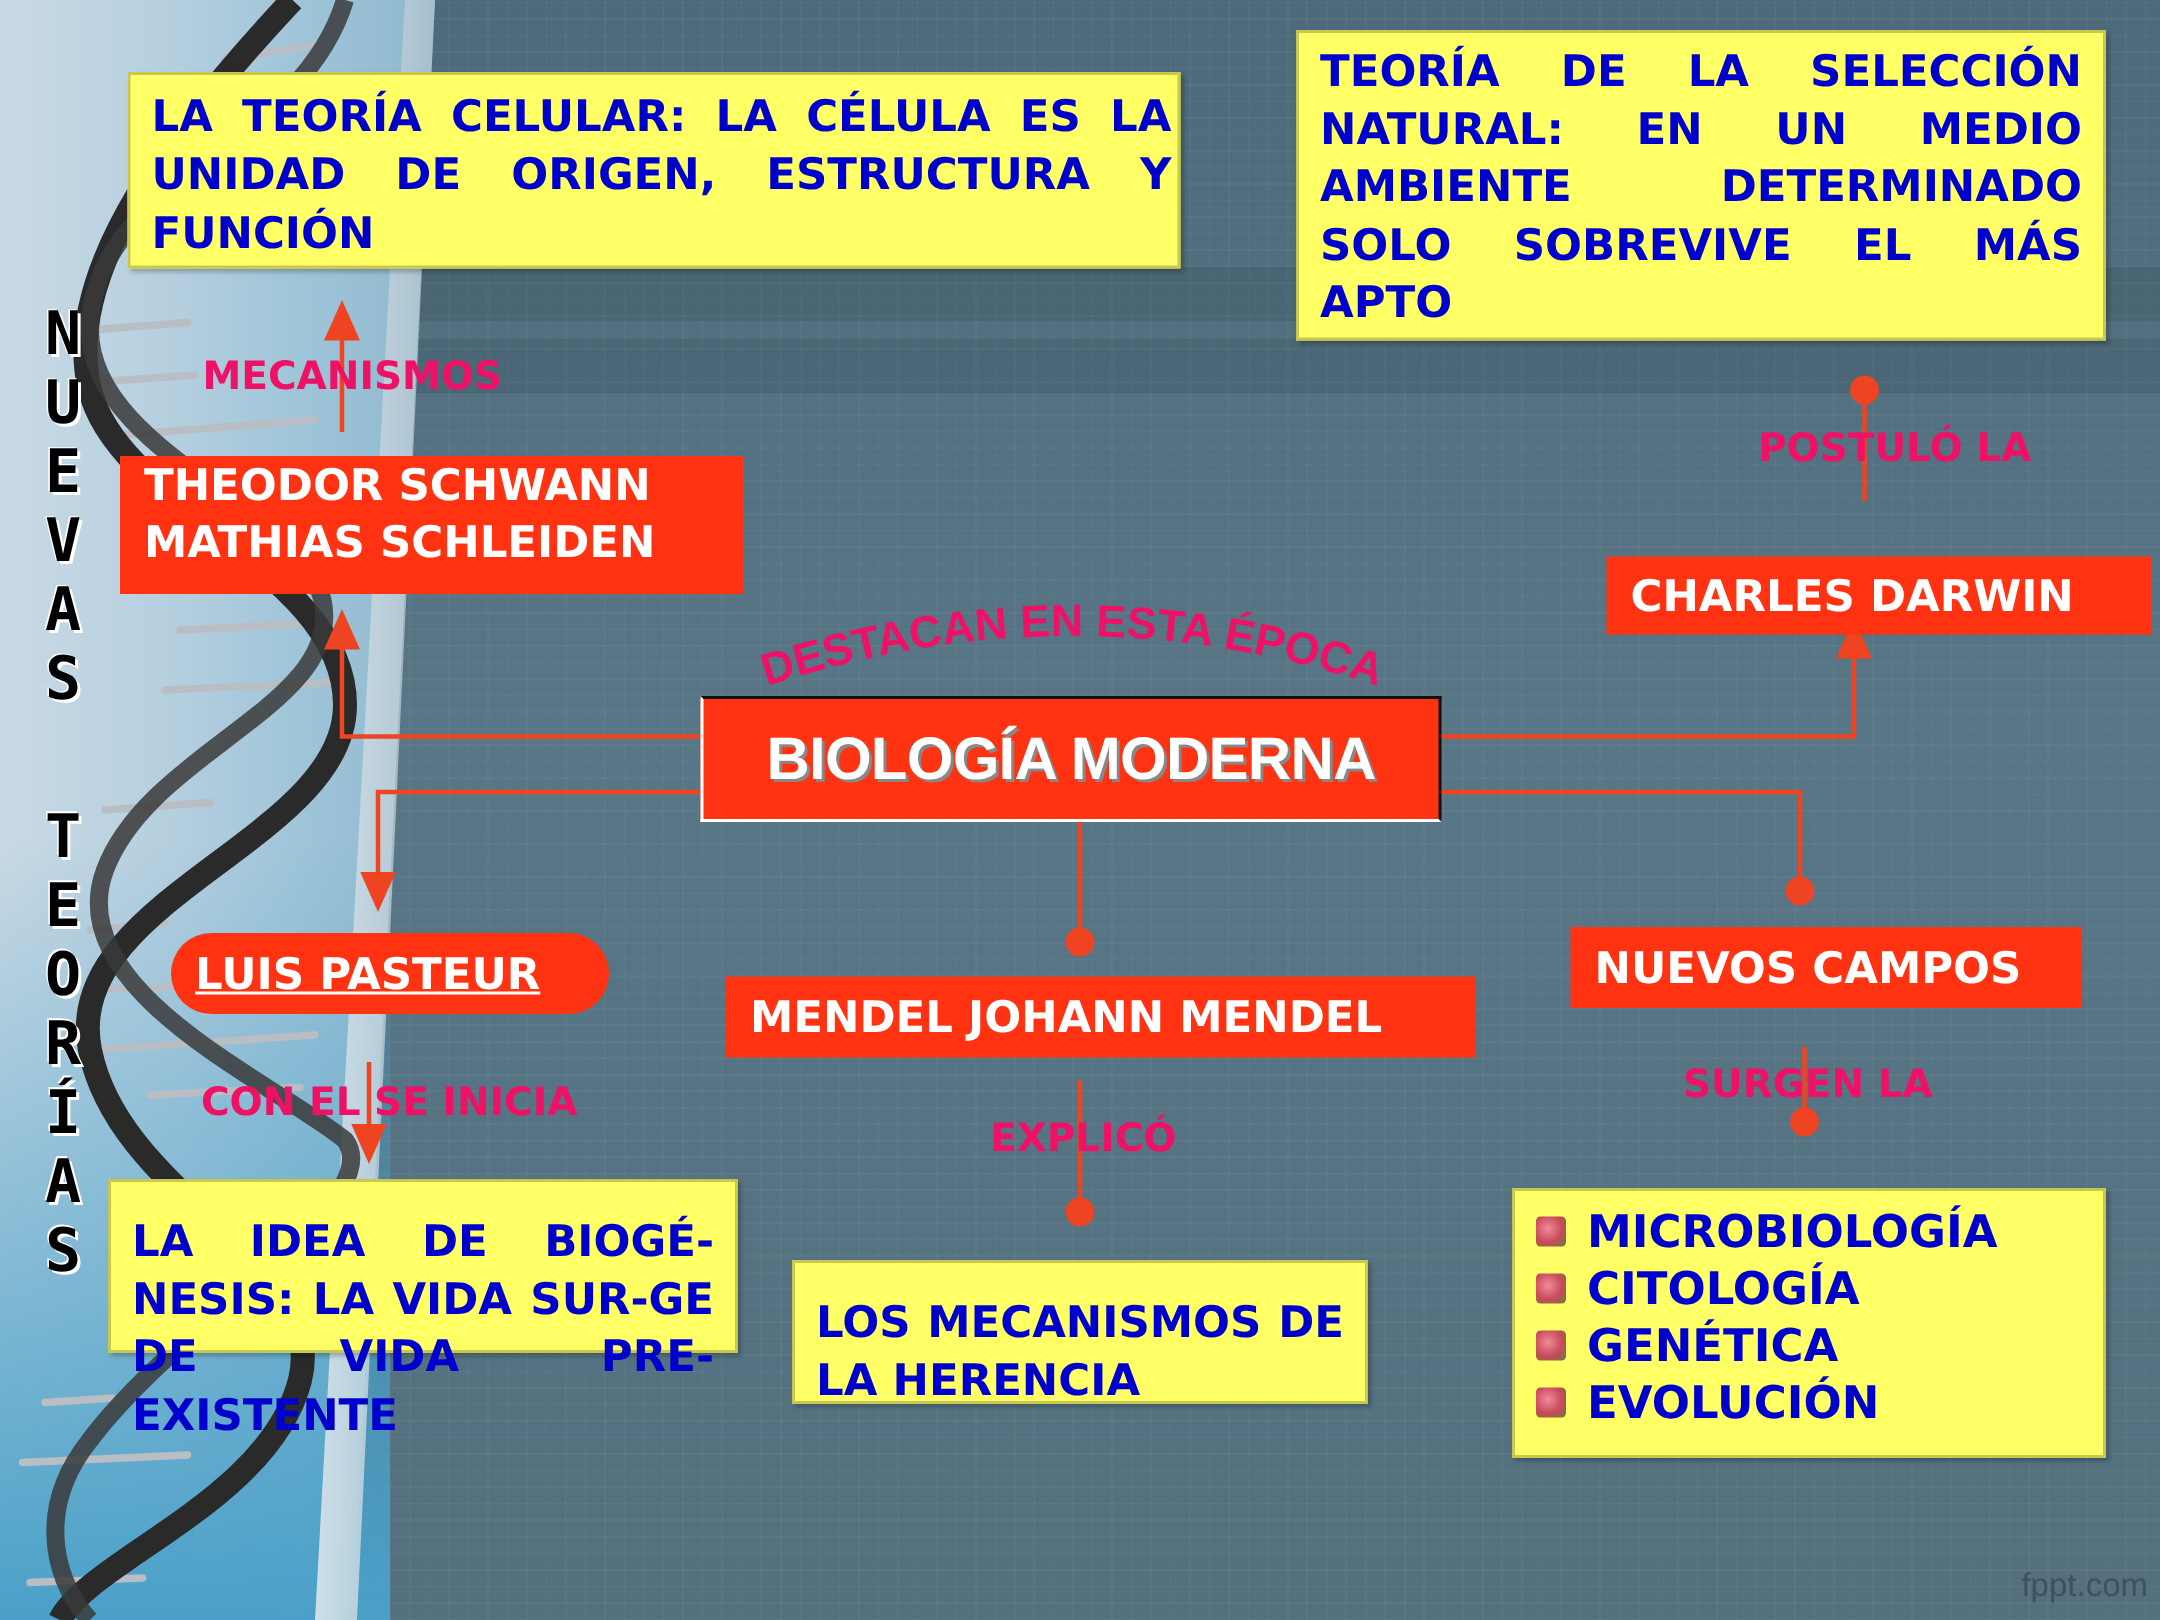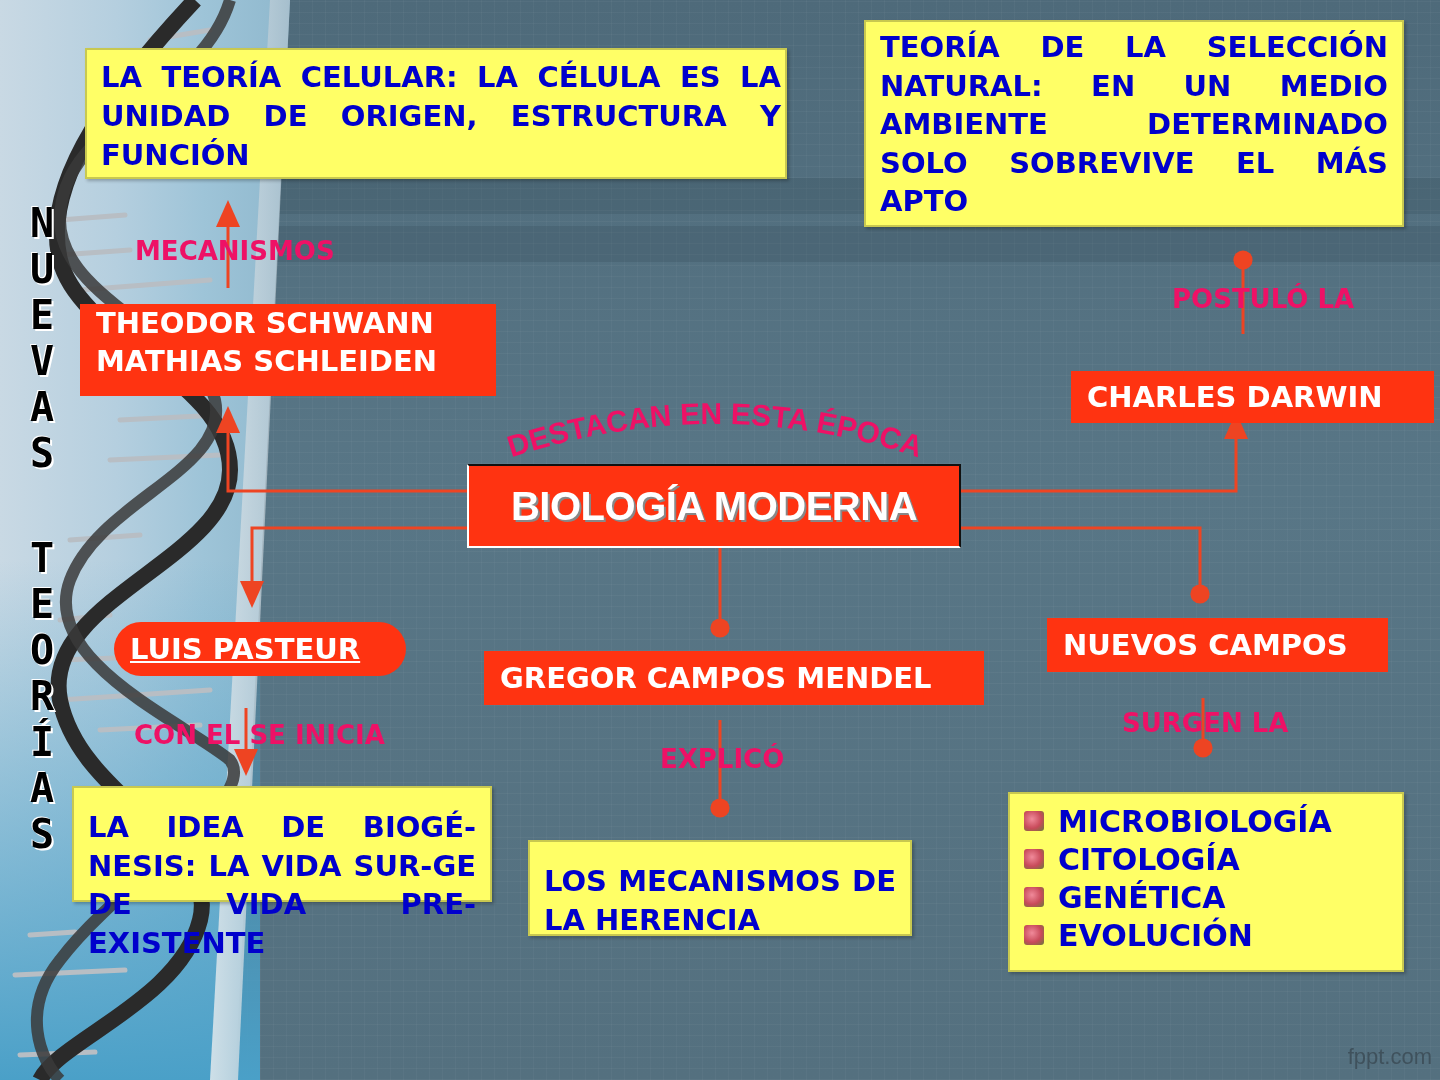--- a/index.html
+++ b/index.html
@@ -205,21 +205,21 @@
 </div>
 
 <div class="rbox" style="left:114px; top:622px; width:292px; height:54px; padding:0 16px; font-size:29px; line-height:54px; text-decoration:underline;border-radius:27px;">LUIS PASTEUR</div>
 
 <div class="lbl" style="left:134px; top:720px;">CON EL SE INICIA</div>
 
 <div class="ybox" style="left:72px; top:786px; width:420px; height:116px; padding:20px 14px 0 14px; font-size:29px; line-height:38.5px;">
   <div class="txt">LA IDEA DE BIOGÉ-NESIS: LA VIDA SUR-GE DE VIDA PRE-EXISTENTE</div>
 </div>
 
-<div class="rbox" style="left:484px; top:651px; width:500px; height:54px; padding:0 16px; font-size:29px; line-height:54px;">GREGOR CAMPOS MENDEL</div>
+<div class="rbox" style="left:484px; top:651px; width:500px; height:54px; padding:0 16px; font-size:29px; line-height:54px;">MENDEL JOHANN MENDEL</div>
 
 <div class="lbl" style="left:660px; top:744px;">EXPLICÓ</div>
 
 <div class="ybox" style="left:528px; top:840px; width:384px; height:96px; padding:20px 14px 0 14px; font-size:29px; line-height:38.5px;">
   <div class="txt">LOS MECANISMOS DE LA HERENCIA</div>
 </div>
 
 <div class="rbox" style="left:1047px; top:618px; width:341px; height:54px; padding:0 16px; font-size:29px; line-height:54px;">NUEVOS CAMPOS</div>
 
 <div class="lbl" style="left:1122px; top:708px;">SURGEN LA</div>

